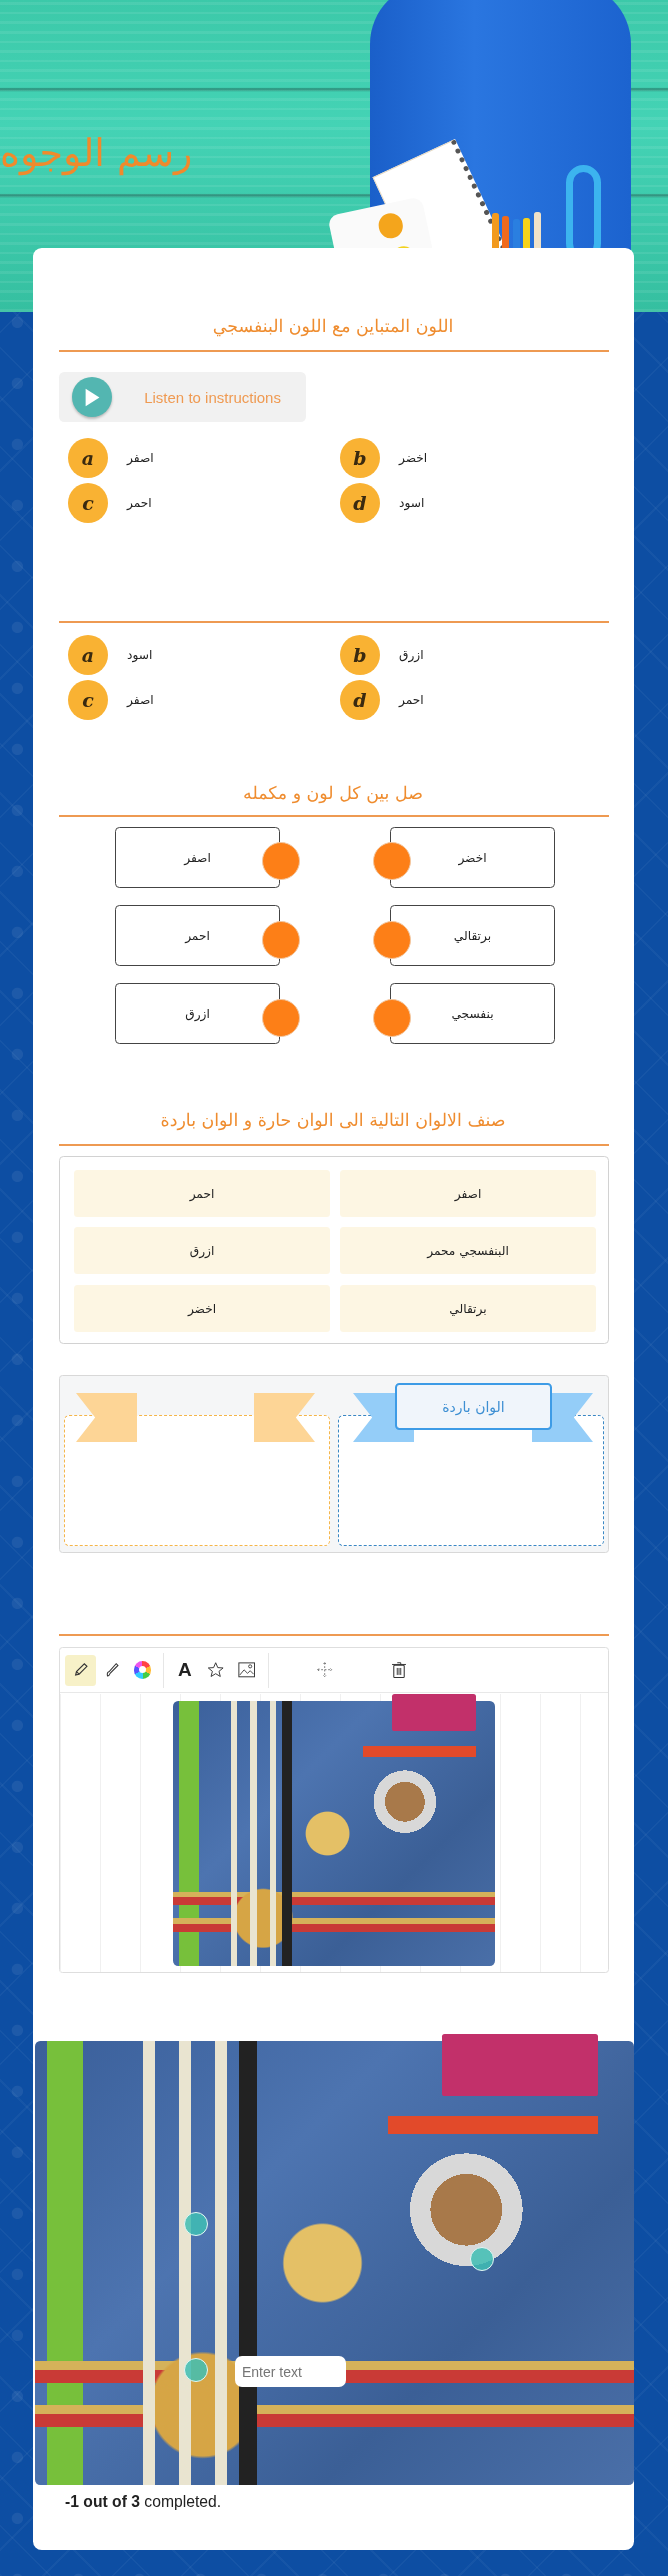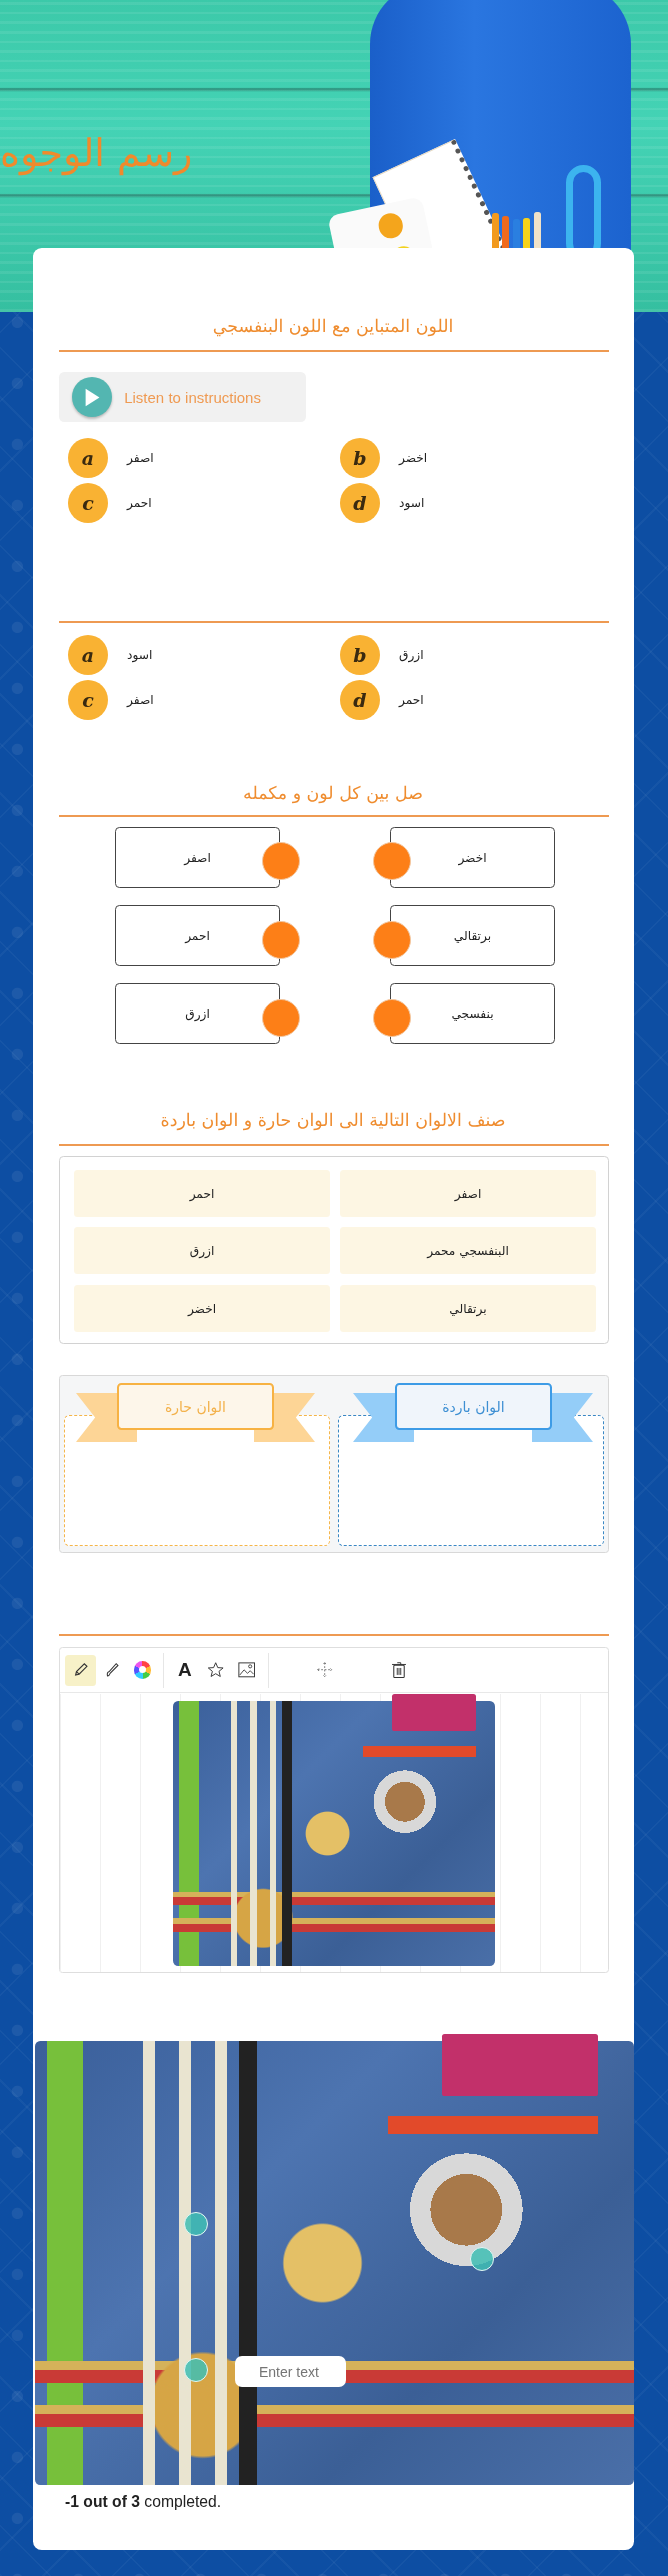--- a/index.html
+++ b/index.html
@@ -59,21 +59,21 @@
     background: #ffffff; border-radius: 8.7px;
   }
   .q-title {
     position: absolute; left: 26px; width: 548px;
     font-family: "DejaVu Serif", serif; font-size: 17.4px; color: #ef8c2e;
     direction: rtl; text-align: center; white-space: nowrap;
   }
   .q-rule { position: absolute; left: 26px; width: 550px; height: 1.7px; background: #ee9a52; }
   .listen {
     position: absolute; left: 26px; top: 124px; width: 247px; height: 50px;
-    background: #f1f1f1; border-radius: 5.2px; display: flex; align-items: center;
+    background: #f1f1f1; border-radius: 5.2px; display: flex; align-items: center; gap: 20px;
   }
   .play-btn {
     margin-left: 13px; width: 40px; height: 40px; border-radius: 50%;
     background: #53b6b1; box-shadow: 0 1.7px 2.6px rgba(0,0,0,0.25);
     display: flex; align-items: center; justify-content: center;
   }
   .listen-label { margin-left: 12.2px; font-family: "Liberation Sans", sans-serif; font-size: 15px; color: #ef9a52; }
   .opt { position: absolute; display: flex; align-items: center; height: 42px; }
   .badge {
     width: 40px; height: 40px; border-radius: 50%; background: #f9b233;
@@ -138,21 +138,21 @@
       linear-gradient(135deg, #3a5f9a 0%, #4d74b0 35%, #3b5f96 70%, #4a6fa8 100%);
   }
   .board .rport { position: absolute; top: -7px; right: 6%; width: 26%; height: 14%; background: #c2306a; border-radius: 2.6px; }
   .board .agp { position: absolute; top: 17%; right: 6%; width: 35%; height: 4%; background: #e24a2a; }
   .hotspot {
     position: absolute; width: 24.4px; height: 24.4px; border-radius: 50%;
     background: rgba(64,190,180,0.85); border: 1.7px solid #e6f7f5;
   }
   .textbox {
     position: absolute; width: 111px; height: 31px; background: #fff; border-radius: 7px;
-    font-family: "Liberation Sans", sans-serif; font-size: 14px; color: #777; padding-left: 24px;
+    font-family: "Liberation Sans", sans-serif; font-size: 14px; color: #777; padding-left: 7px;
     display: flex; align-items: center; border: none;
   }
   .footer-status { position: absolute; left: 32px; top: 2245px; font-family: "Liberation Sans", sans-serif; font-size: 15.7px; color: #222; }
   .footer-status b { font-weight: bold; }
 </style>
 </head>
 <body>
 
 <div class="hero">
   <div class="backpack">
@@ -253,21 +253,20 @@
 
   <div class="zones">
     <div class="zone warm"></div>
     <div class="zone cool"></div>
     <svg class="ribbon-tail" style="left:15.7px;" viewBox="0 0 70 56">
         <polygon points="0,0 70,0 70,56 0,56 22,28" fill="#fdd596"></polygon>
       </svg>
     <svg class="ribbon-tail" style="left:194px;" viewBox="0 0 70 56">
         <polygon points="0,0 70,0 48,28 70,56 0,56" fill="#fdd596"></polygon>
       </svg>
-    <div class="ribbon warm">الوان حارة</div>
     <svg class="ribbon-tail" style="left:293px;" viewBox="0 0 70 56">
         <polygon points="0,0 70,0 70,56 0,56 22,28" fill="#94cdf8"></polygon>
       </svg>
     <svg class="ribbon-tail" style="left:472px;" viewBox="0 0 70 56">
         <polygon points="0,0 70,0 48,28 70,56 0,56" fill="#94cdf8"></polygon>
       </svg>
     <div class="ribbon cool">الوان باردة</div>
   </div>
 
   <div class="q-rule" style="top:1386px;"></div>

